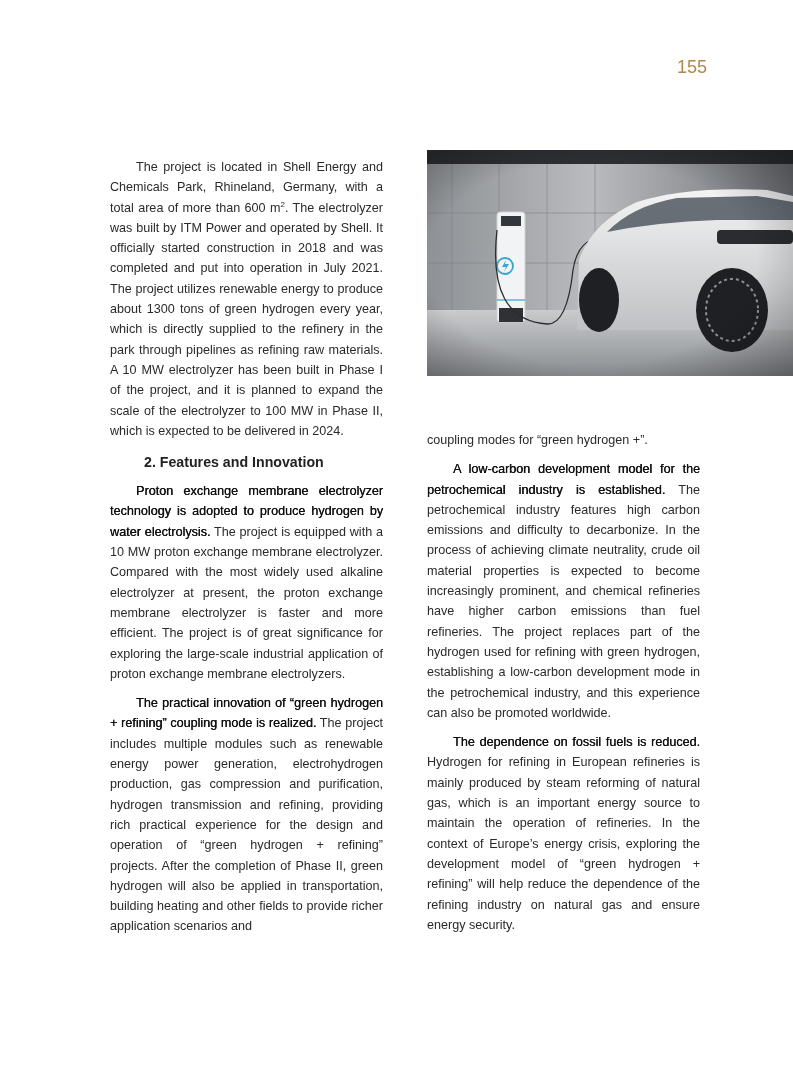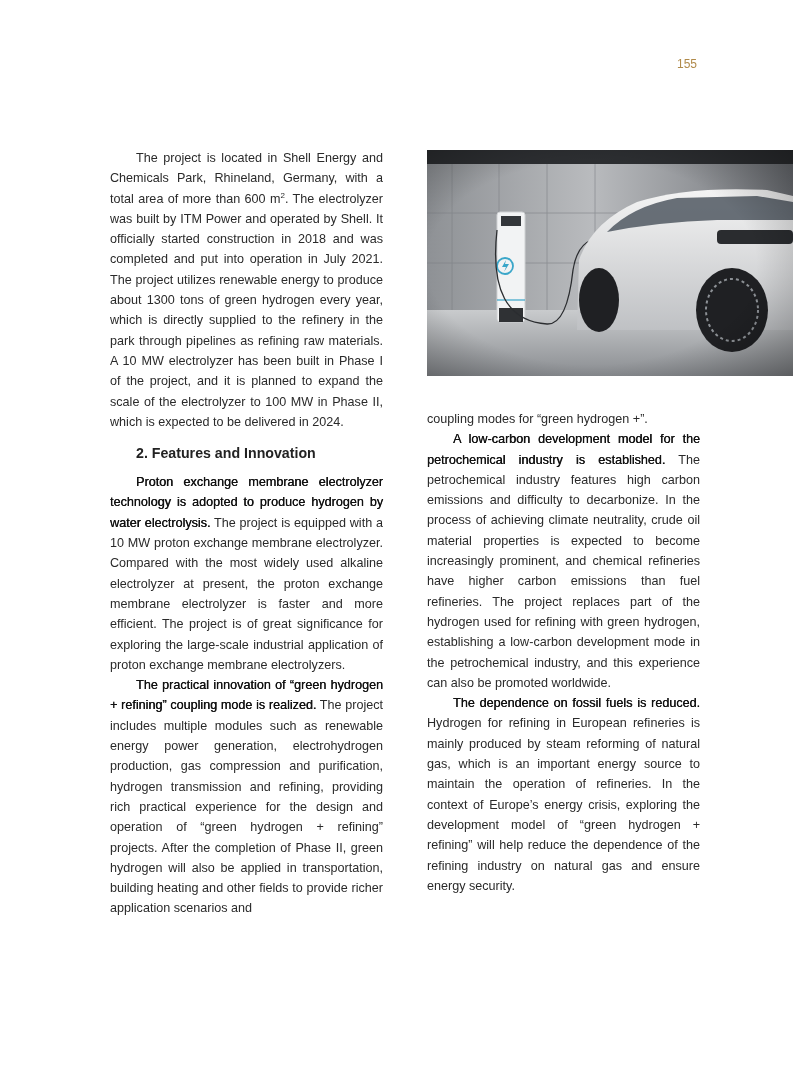--- a/index.html
+++ b/index.html
@@ -1,24 +1,24 @@
 <!DOCTYPE html>
 <html><head>
 <meta charset="utf-8">
 <style>
   html, body { margin:0; padding:0; }
   body { width:793px; height:1077px; background:#ffffff; position:relative; overflow:hidden;
          font-family:"Liberation Sans", sans-serif; color:#2a2a2a; }
-  .page-number { position:absolute; left:677px; top:57px; font-size:12px; color:#b08a4a; }
+  .page-number { position:absolute; left:677px; top:57px; font-size:18px; color:#b08a4a; }
   .col { position:absolute; width:273px; font-size:12.6px; line-height:20.3px; text-align:justify; }
   .col p { margin:0; }
-  .col p.indent { text-indent:26px; }
+  .col p.indent { text-indent:26px;margin-top:9px; }
   .col-left { left:110px; top:148px; }
-  .col-right { left:427px; top:409px; }
-  .heading { font-size:14.2px; margin:0; padding-left:26px; color:#222; }
+  .col-right { left:427px; top:430px; }
+  .heading { font-size:14.2px; margin:8px; padding-left:26px; color:#222; }
   .col-left .heading { margin-top:11px; margin-bottom:9px; line-height:20px; }
   .col-right .heading { margin-top:10px; margin-bottom:9px; line-height:20px; }
   .bold { font-weight:normal; color:#111; text-shadow:0.3px 0 0 #111; }
   sup { font-size:8px; line-height:0; }
 
   .photo { position:absolute; left:427px; top:150px; width:366px; height:226px; overflow:hidden; }
   .photo svg { display:block; }
 </style>
 </head>
 <body>

